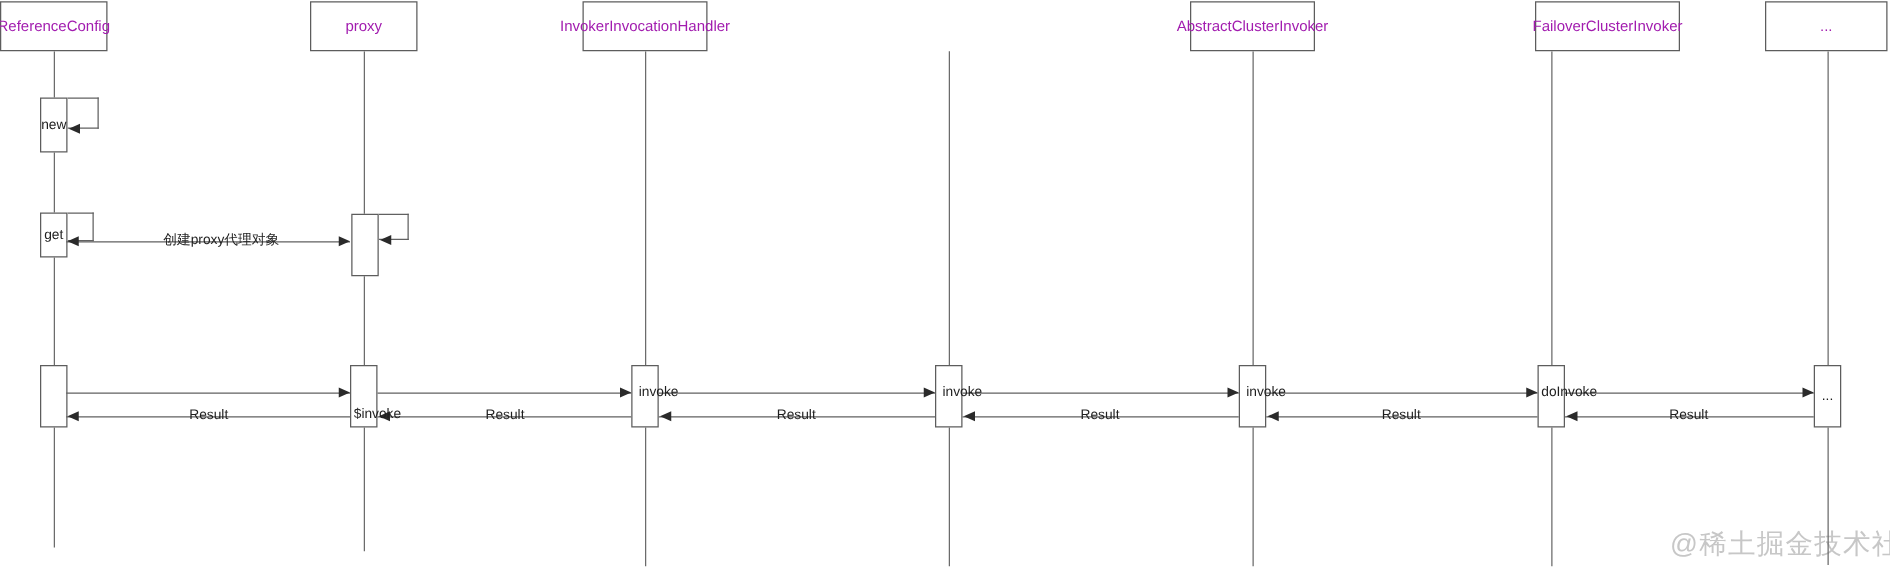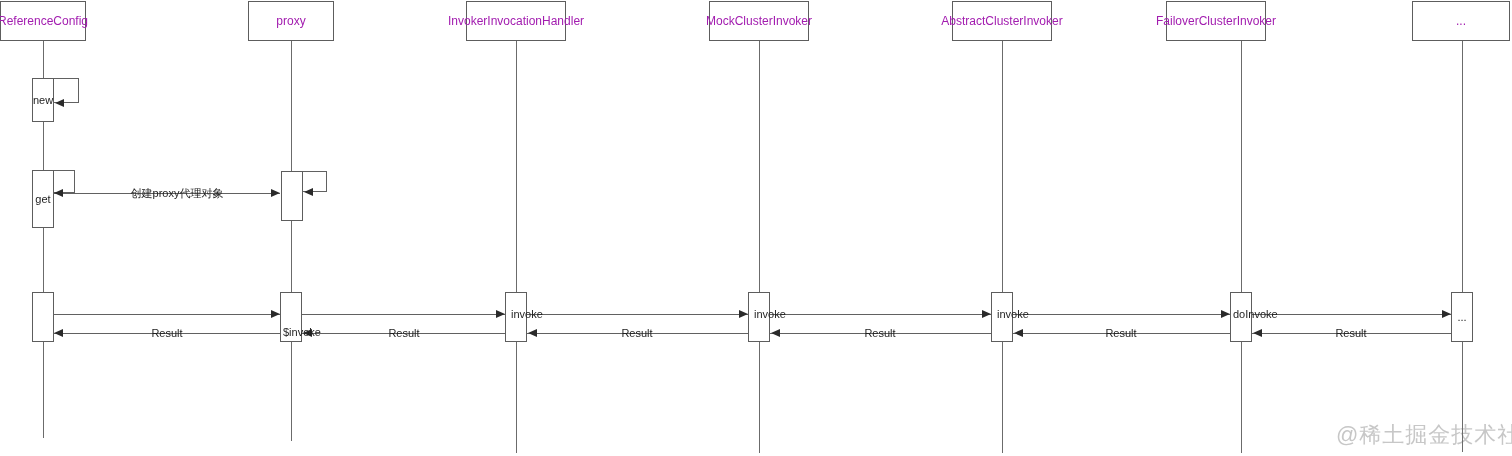--- a/index.html
+++ b/index.html
@@ -44,31 +44,30 @@
 <div class="lifeline" style="left: 43px; top: 41px; height: 397px;"></div>
     <div class="lifeline" style="left: 291px; top: 41px; height: 400px;"></div>
     <div class="lifeline" style="left: 516px; top: 41px; height: 412px;"></div>
     <div class="lifeline" style="left: 759px; top: 41px; height: 412px;"></div>
     <div class="lifeline" style="left: 1002px; top: 41px; height: 412px;"></div>
     <div class="lifeline" style="left: 1241px; top: 41px; height: 412px;"></div>
     <div class="lifeline" style="left: 1462px; top: 41px; height: 411px;"></div>
     <div class="participant" style="left: 0px; width: 86px;">ReferenceConfig</div>
     <div class="participant" style="left: 248px; width: 86px;">proxy</div>
     <div class="participant" style="left: 466px; width: 100px; text-align: right;">InvokerInvocationHandler</div>
-    <div class="participant" style="left: 709px; width: 100px;">MockClusterInvoker</div>
     <div class="participant" style="left: 952px; width: 100px;">AbstractClusterInvoker</div>
-    <div class="participant" style="left: 1166px; width: 100px;">FailoverClusterInvoker</div>
+    <div class="participant" style="left: 1228px; width: 116px;">FailoverClusterInvoker</div>
     <div class="participant" style="left: 1412px; width: 98px;">...</div>
     <div class="selfloop" style="left: 54px; top: 78px; width: 25px; height: 25px;"></div>
     <div class="ah ah-l" style="left: 55px; top: 103px; transform: translateY(-50%);"></div>
     <div class="selfloop" style="left: 54px; top: 170px; width: 21px; height: 23px;"></div>
     <div class="selfloop" style="left: 303px; top: 171px; width: 24px; height: 21px;"></div>
     <div class="ah ah-l" style="left: 304px; top: 192px; transform: translateY(-50%);"></div>
     <div class="activation" style="left: 32px; top: 78px; height: 44px;">new</div>
-    <div class="activation" style="left: 32px; top: 170px; height: 58px;">get</div>
+    <div class="activation" style="left: 32px; top: 170px; height: 36px;">get</div>
     <div class="activation" style="left: 281px; top: 171px; height: 50px;"></div>
     <div class="activation" style="left: 32px; top: 292px; height: 50px;"></div>
     <div class="activation" style="left: 280px; top: 292px; height: 50px;"></div>
     <div class="activation" style="left: 505px; top: 292px; height: 50px;"></div>
     <div class="activation" style="left: 748px; top: 292px; height: 50px;"></div>
     <div class="activation" style="left: 991px; top: 292px; height: 50px;"></div>
     <div class="activation" style="left: 1230px; top: 292px; height: 50px;"></div>
     <div class="activation" style="left: 1451px; top: 292px; height: 50px;">...</div>
     <div class="msgline" style="left: 53px; top: 193px; width: 227px;"></div>
     <div class="ah ah-r" style="left: 271px; top: 193px; transform: translateY(-50%);"></div>

